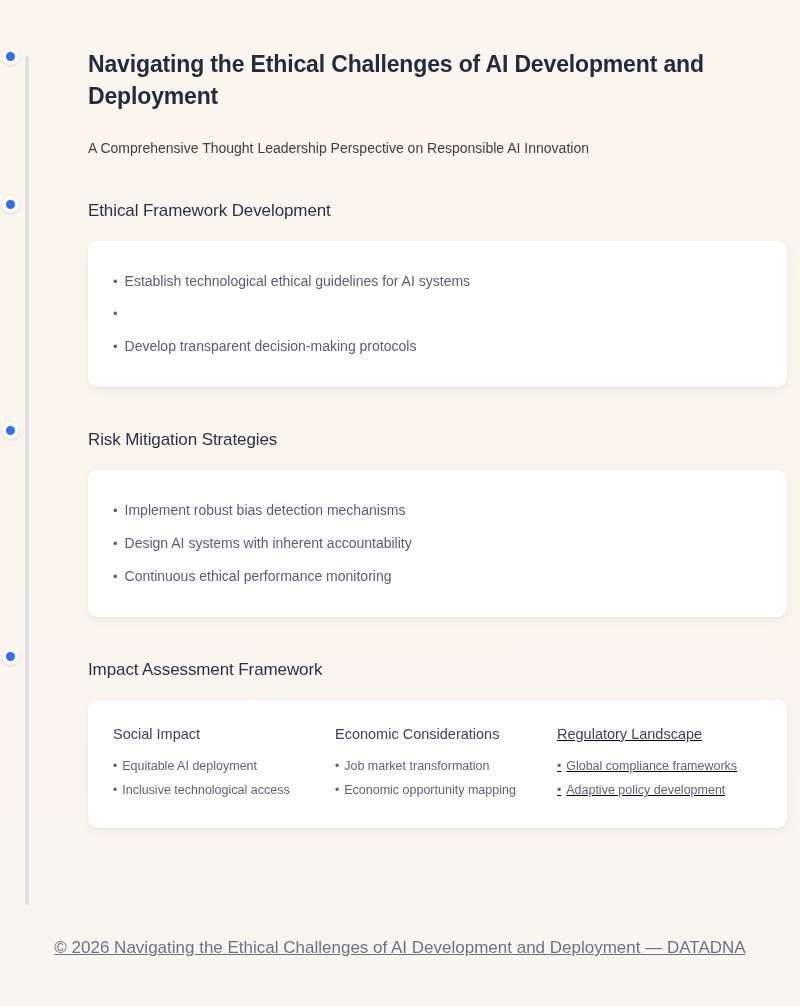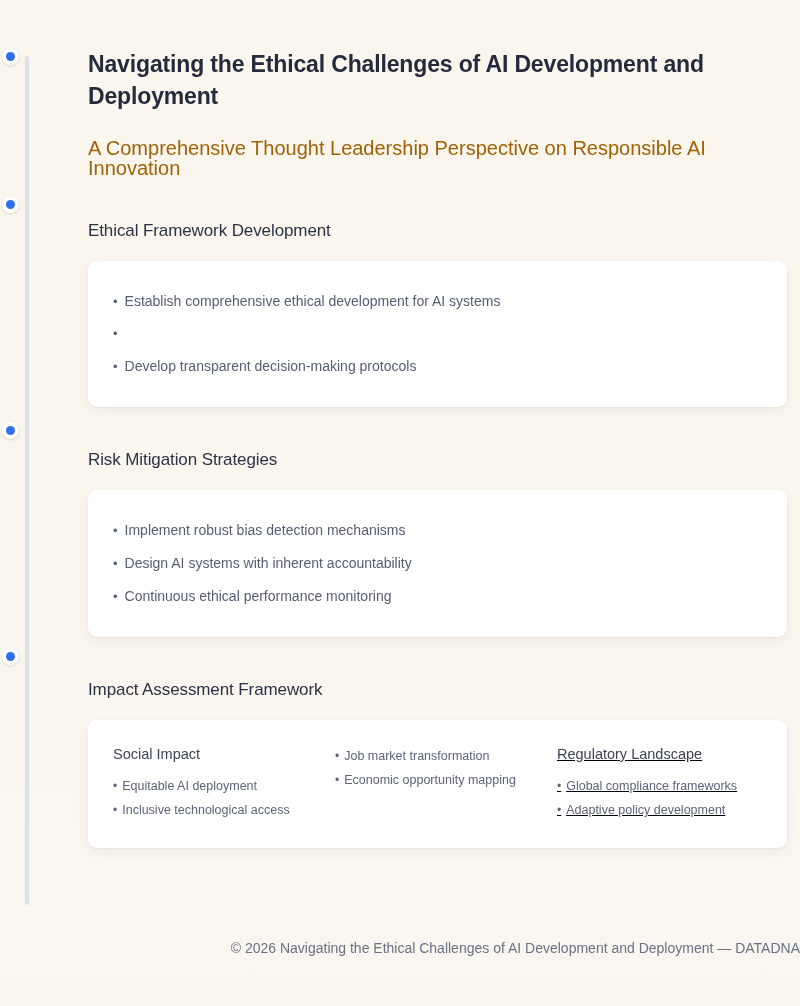--- a/index.html
+++ b/index.html
@@ -62,22 +62,22 @@
     line-height: 32px;
     font-weight: bold;
     color: #252b3d;
     letter-spacing: -0.15px;
     max-width: 640px;
     margin-top: 8px;
   }
 
   #page-subtitle {
     margin-top: 26px;
-    font-size: 20px;
-    color: #a16207;
+    font-size: 14px;
+    color: #404040;
     line-height: 20px;
   }
 
   
   .section { margin-top: 43px; }
 
   .section-heading {
     font-size: 17px;
     font-weight: normal;
     color: #2c3245;
@@ -143,24 +143,25 @@
     margin-right: 5px;
     font-size: 12px;
   }
 
   
   #page-footer {
     position: absolute;
     left: 0;
     top: 938px;
     width: 800px;
-    text-align: right;
-    font-size: 14px;
+    text-align: center;
+    font-size: 17px;
     color: #6b7285;
     line-height: 20px;
+    text-decoration: underline;
   }
 </style>
 </head>
 <body>
 
 <div id="timeline-rail"></div>
 <div id="timeline-dots">
     <div class="timeline-dot" style="top: 48px;"></div>
     <div class="timeline-dot" style="top: 196px;"></div>
     <div class="timeline-dot" style="top: 422px;"></div>
@@ -172,21 +173,21 @@
   <h1 id="page-title">Navigating the Ethical Challenges of AI Development and Deployment</h1>
   <p id="page-subtitle">A Comprehensive Thought Leadership Perspective on Responsible AI Innovation</p>
 
   <div id="sections-container">
       <div class="section">
         <h2 class="section-heading">Ethical Framework Development</h2>
         <div class="card">
           <ul class="bullet-list">
             <li class="bullet-item">
               <span class="bullet-dot">•</span>
-              <span>Establish comprehensive ethical development for AI systems</span>
+              <span>Establish technological ethical guidelines for AI systems</span>
             </li>
             <li class="bullet-item">
               <span class="bullet-dot">•</span>
             </li>
             <li class="bullet-item">
               <span class="bullet-dot">•</span>
               <span>Develop transparent decision-making protocols</span>
             </li>
           </ul>
         </div>
@@ -221,20 +222,21 @@
             <div class="column-item">
               <span class="bullet-dot">•</span>
               <span>Equitable AI deployment</span>
             </div>
             <div class="column-item">
               <span class="bullet-dot">•</span>
               <span>Inclusive technological access</span>
             </div>
           </div>
           <div class="column">
+            <div class="column-title">Economic Considerations</div>
             <div class="column-item">
               <span class="bullet-dot">•</span>
               <span>Job market transformation</span>
             </div>
             <div class="column-item">
               <span class="bullet-dot">•</span>
               <span>Economic opportunity mapping</span>
             </div>
           </div>
           <div class="column">

